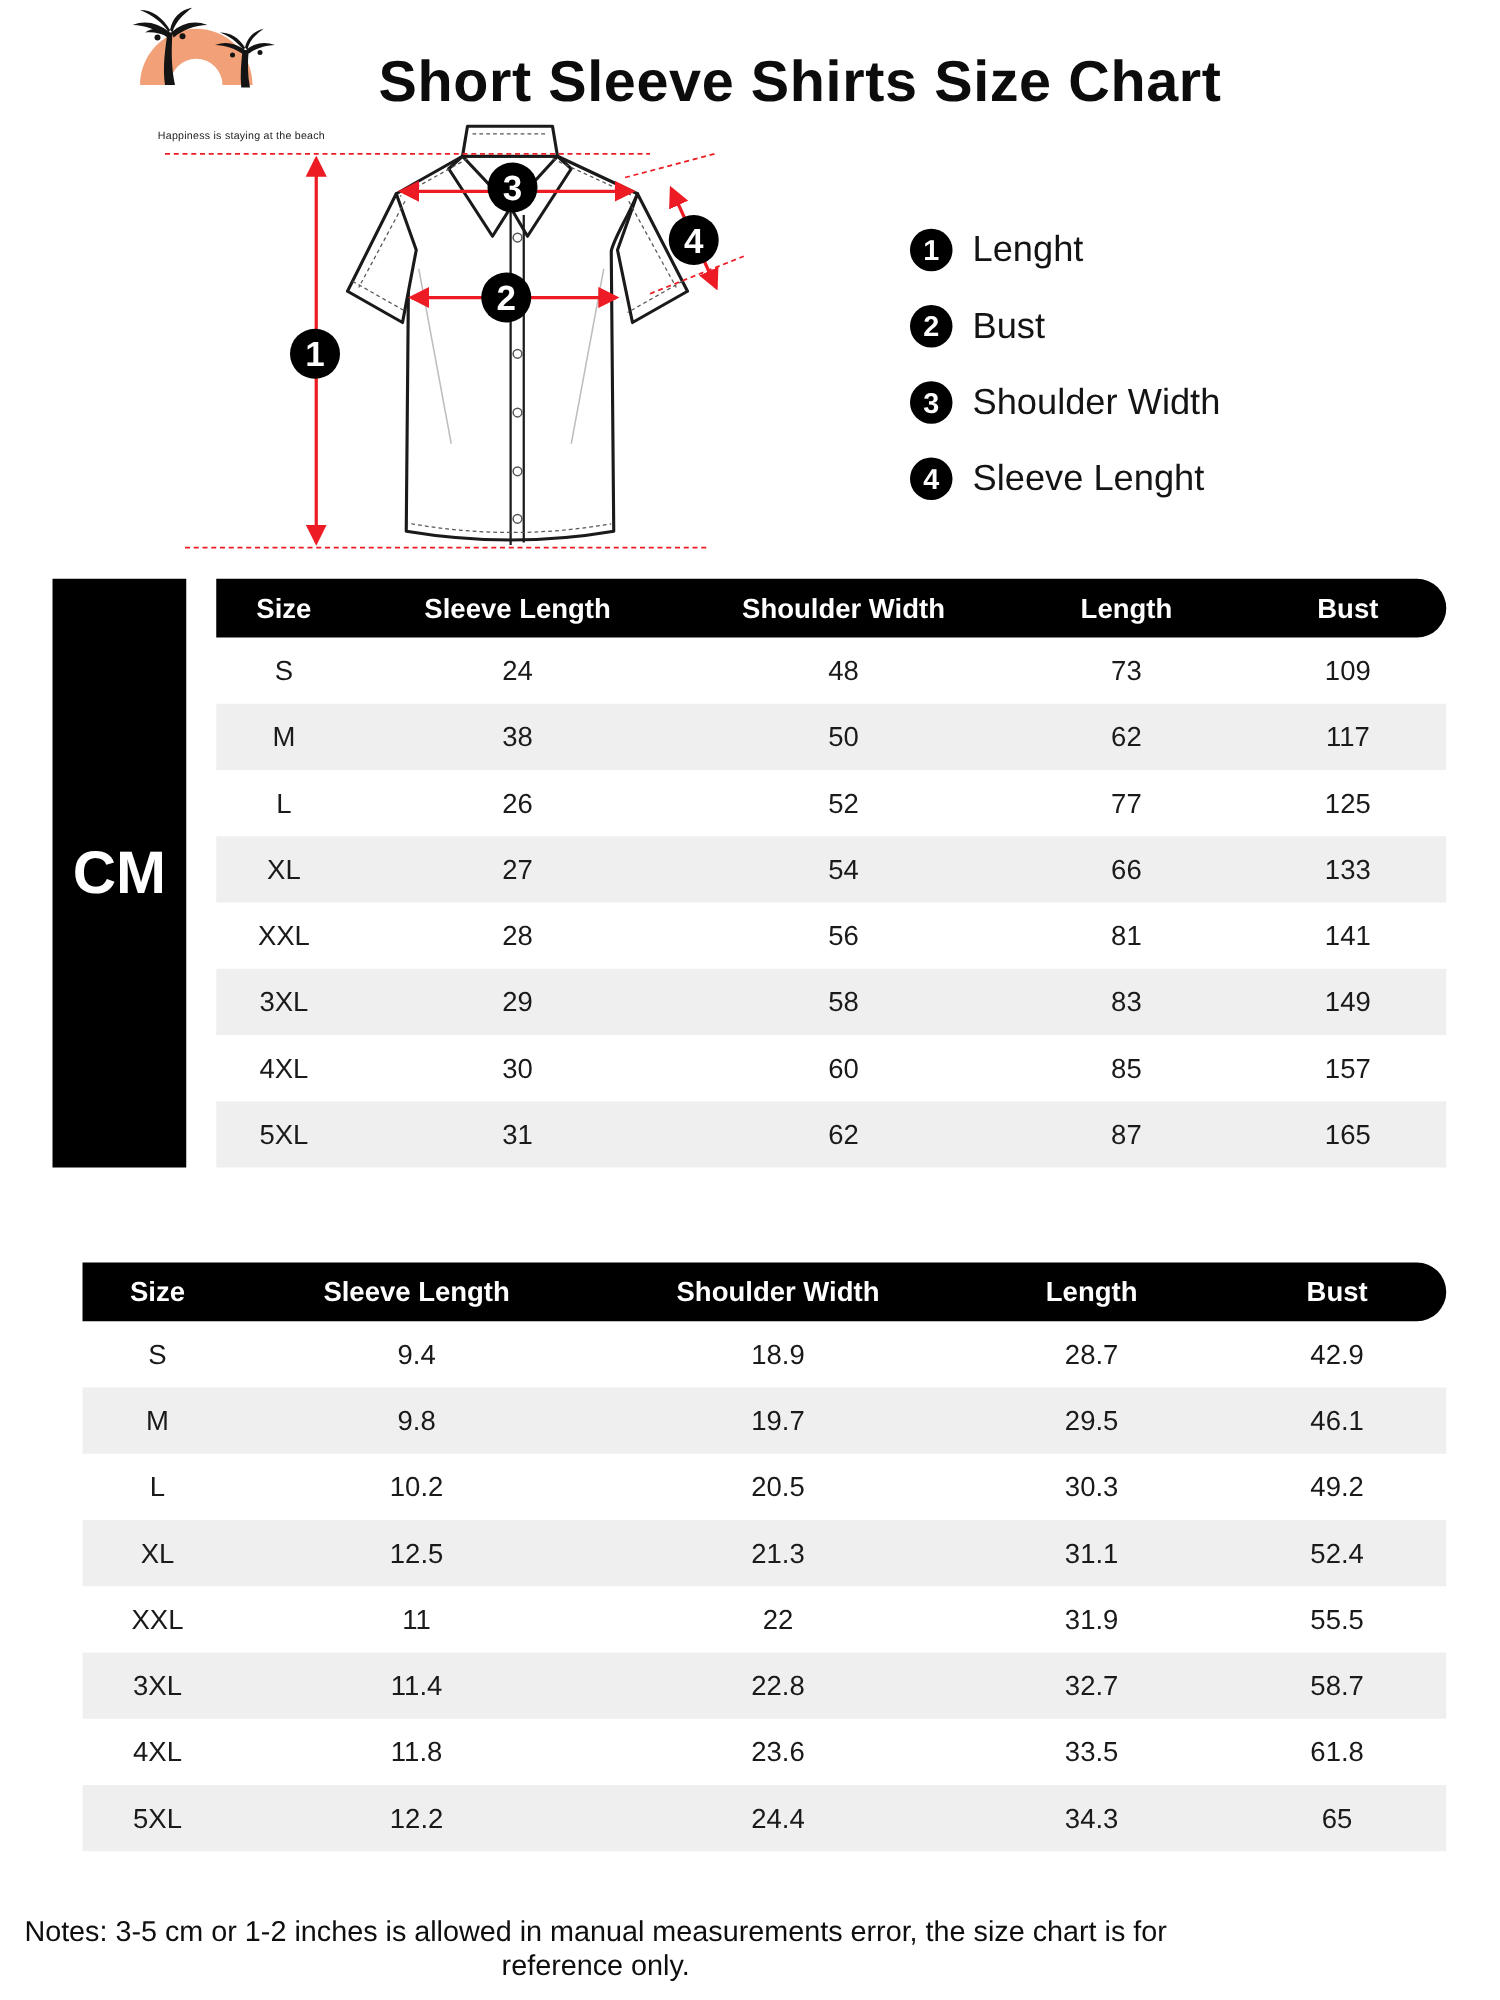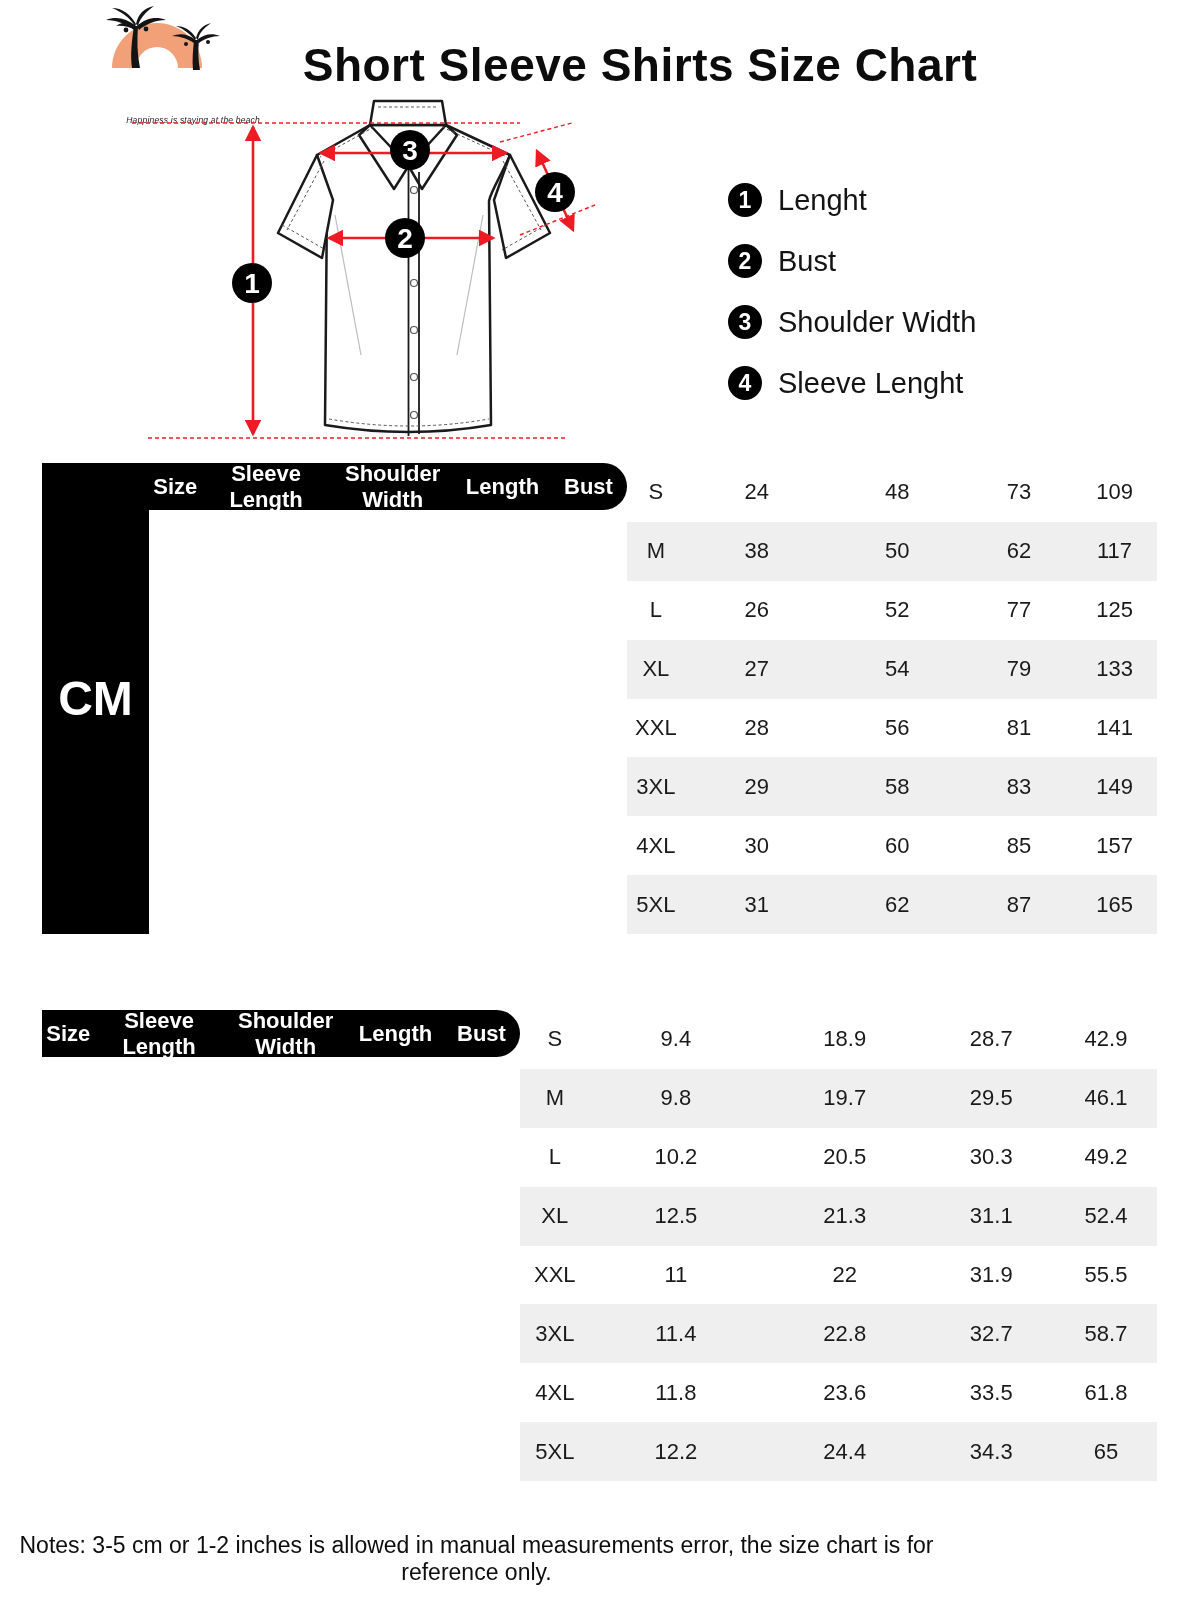--- a/index.html
+++ b/index.html
@@ -14,22 +14,22 @@
 
   
   .logo { position:absolute; left:30px; top:4px; width:240px; height:118px; }
   .logo svg { position:absolute; left:52px; top:2px; width:168px; height:72px; }
   .brand {
     position:absolute; left:0; top:50px; width:240px; text-align:center;
     font-family:"DejaVu Serif", serif; font-style:italic; font-weight:bold;
     font-size:38px; letter-spacing:-2px; color:#181818;
   }
   .tagline {
-    position:absolute; right:10px; top:111px;
-    font-style:italic; font-size:8.5px; color:#222; letter-spacing:0.2px;
+    position:absolute; right:10px; top:99px;
+    font-size:8.5px; color:#222; letter-spacing:0.2px;
   }
 
   
   .title {
     position:absolute; left:640px; top:38px; transform:translateX(-50%);
     white-space:nowrap; font-size:46px; font-weight:bold; color:#0c0c0c;
     letter-spacing:0.5px;
   }
 
   
@@ -50,21 +50,21 @@
     display:flex;
   }
   .size-table.cm { top:463px; }
   .size-table.inch { top:1010px; }
   .side-label {
     width:107px; background:#000; color:#fff;
     display:flex; align-items:center; justify-content:center;
     font-weight:bold; font-size:48px; letter-spacing:0px;
   }
   .side-label.small { font-size:37px; }
-  .table-main { flex:1; display:flex; flex-direction:row; }
+  .table-main { flex:1; display:flex; flex-direction:column;padding-left:24px; }
   .thead {
     height:47px; background:#000; border-radius:0 24px 24px 0;
     display:flex; align-items:center;
     color:#fff; font-weight:bold; font-size:22px;
   }
   .tbody { flex:1; display:flex; flex-direction:column; }
   .tr { flex:1; display:flex; align-items:center; font-size:22px; color:#1a1a1a; }
   .tr:nth-child(even) { background:#efefef; }
   .th, .td { text-align:center; }
   .c0 { width:11%; } .c1 { width:27%; } .c2 { width:26%; } .c3 { width:20%; } .c4 { width:16%; }
@@ -238,21 +238,21 @@
           <span class="td c0">L</span>
           <span class="td c1">26</span>
           <span class="td c2">52</span>
           <span class="td c3">77</span>
           <span class="td c4">125</span>
         </div>
         <div class="tr">
           <span class="td c0">XL</span>
           <span class="td c1">27</span>
           <span class="td c2">54</span>
-          <span class="td c3">79</span>
+          <span class="td c3">66</span>
           <span class="td c4">133</span>
         </div>
         <div class="tr">
           <span class="td c0">XXL</span>
           <span class="td c1">28</span>
           <span class="td c2">56</span>
           <span class="td c3">81</span>
           <span class="td c4">141</span>
         </div>
         <div class="tr">

